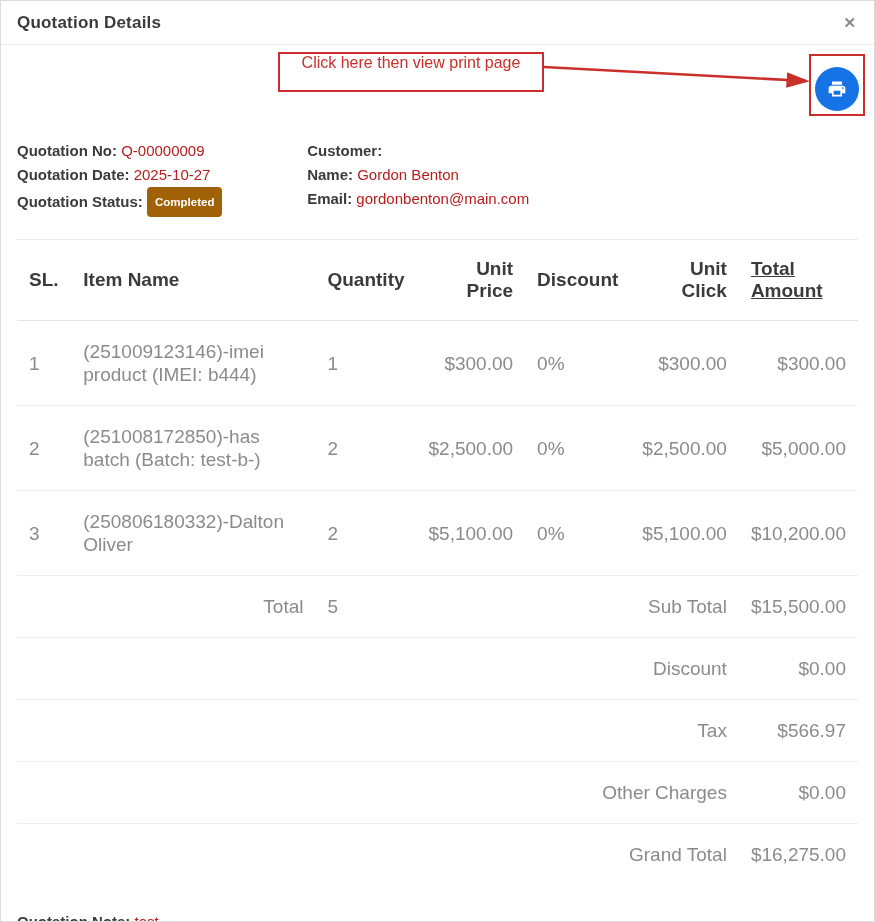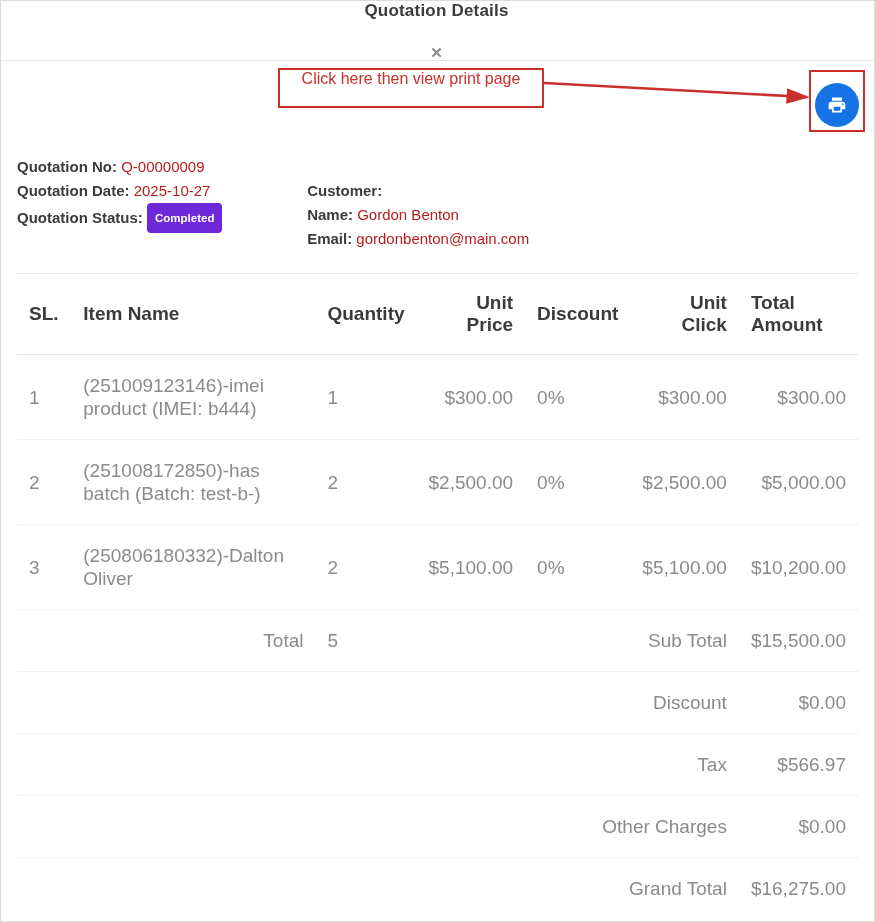--- a/index.html
+++ b/index.html
@@ -7,27 +7,26 @@
   body { font-family: "Liberation Sans", sans-serif; }
   .modal {
     position: relative;
     width: 875px;
     height: 922px;
     background: #fff;
     border: 1px solid #dcdcdc;
     overflow: hidden;
   }
   .modal-header {
-    height: 60px;
+    height: 44px;
     display: flex;
     align-items: center;
     justify-content: space-between;
     padding: 0 18px 0 16px;
     border-bottom: 1px solid #e6e9ec;
-    flex-direction: column;
   }
   .modal-title {
     font-size: 17px;
     font-weight: 700;
     color: #3b3b3b;
     letter-spacing: .2px;
   }
   .close-btn {
     background: none;
     border: none;
@@ -91,25 +90,25 @@
   
   .info-row {
     display: flex;
     margin-top: 2px;
     font-size: 15px;
     line-height: 24px;
   }
   .info-col-1 { width: 34.5%; }
   .info-col-2 { width: 34.8%; }
   .info-col-3 { width: 30.7%; }
-  .lbl { font-weight: 700; color: #3b3b3b; margin-top: 24px; }
+  .lbl { font-weight: 700; color: #3b3b3b; }
   .val { color: #b91c1c; }
   .badge-success {
     display: inline-block;
-    background: #6d28d9;
+    background: #a16207;
     color: #fff;
     font-size: 11.5px;
     font-weight: 700;
     padding: 3px 8px 3px 8px;
     border-radius: 4px;
     vertical-align: 1px;
   }
 
   
   .items-table {
@@ -129,21 +128,21 @@
     vertical-align: middle;
   }
   .items-table td {
     color: #8b8b8b;
     padding: 19px 12px;
     line-height: 23px;
     vertical-align: middle;
   }
   .items-table tbody tr:not(:last-child) td { border-bottom: 1px solid #efefef; }
   .ta-r { text-align: right !important; }
-  .ta-c { text-align: left; }
+  .ta-c { text-align: left; text-decoration: underline; }
   .col-sl { width: 6.5%; }
   .col-item { width: 33.5%; }
   .col-qty { width: 10.5%; }
   .col-price { width: 11.5%; }
   .col-disc { width: 10.5%; }
   .col-cost { width: 11.5%; }
   .col-total { width: 13.5%; }
 
   .note-line { margin-top: 28px; font-size: 15px; }
 </style>

